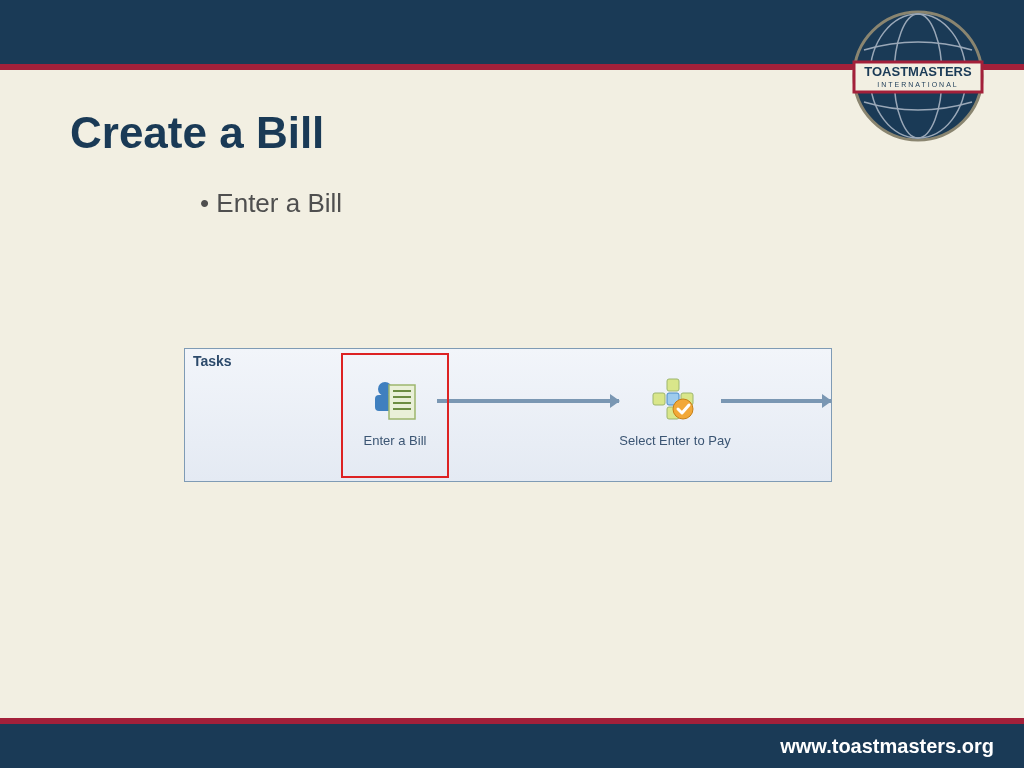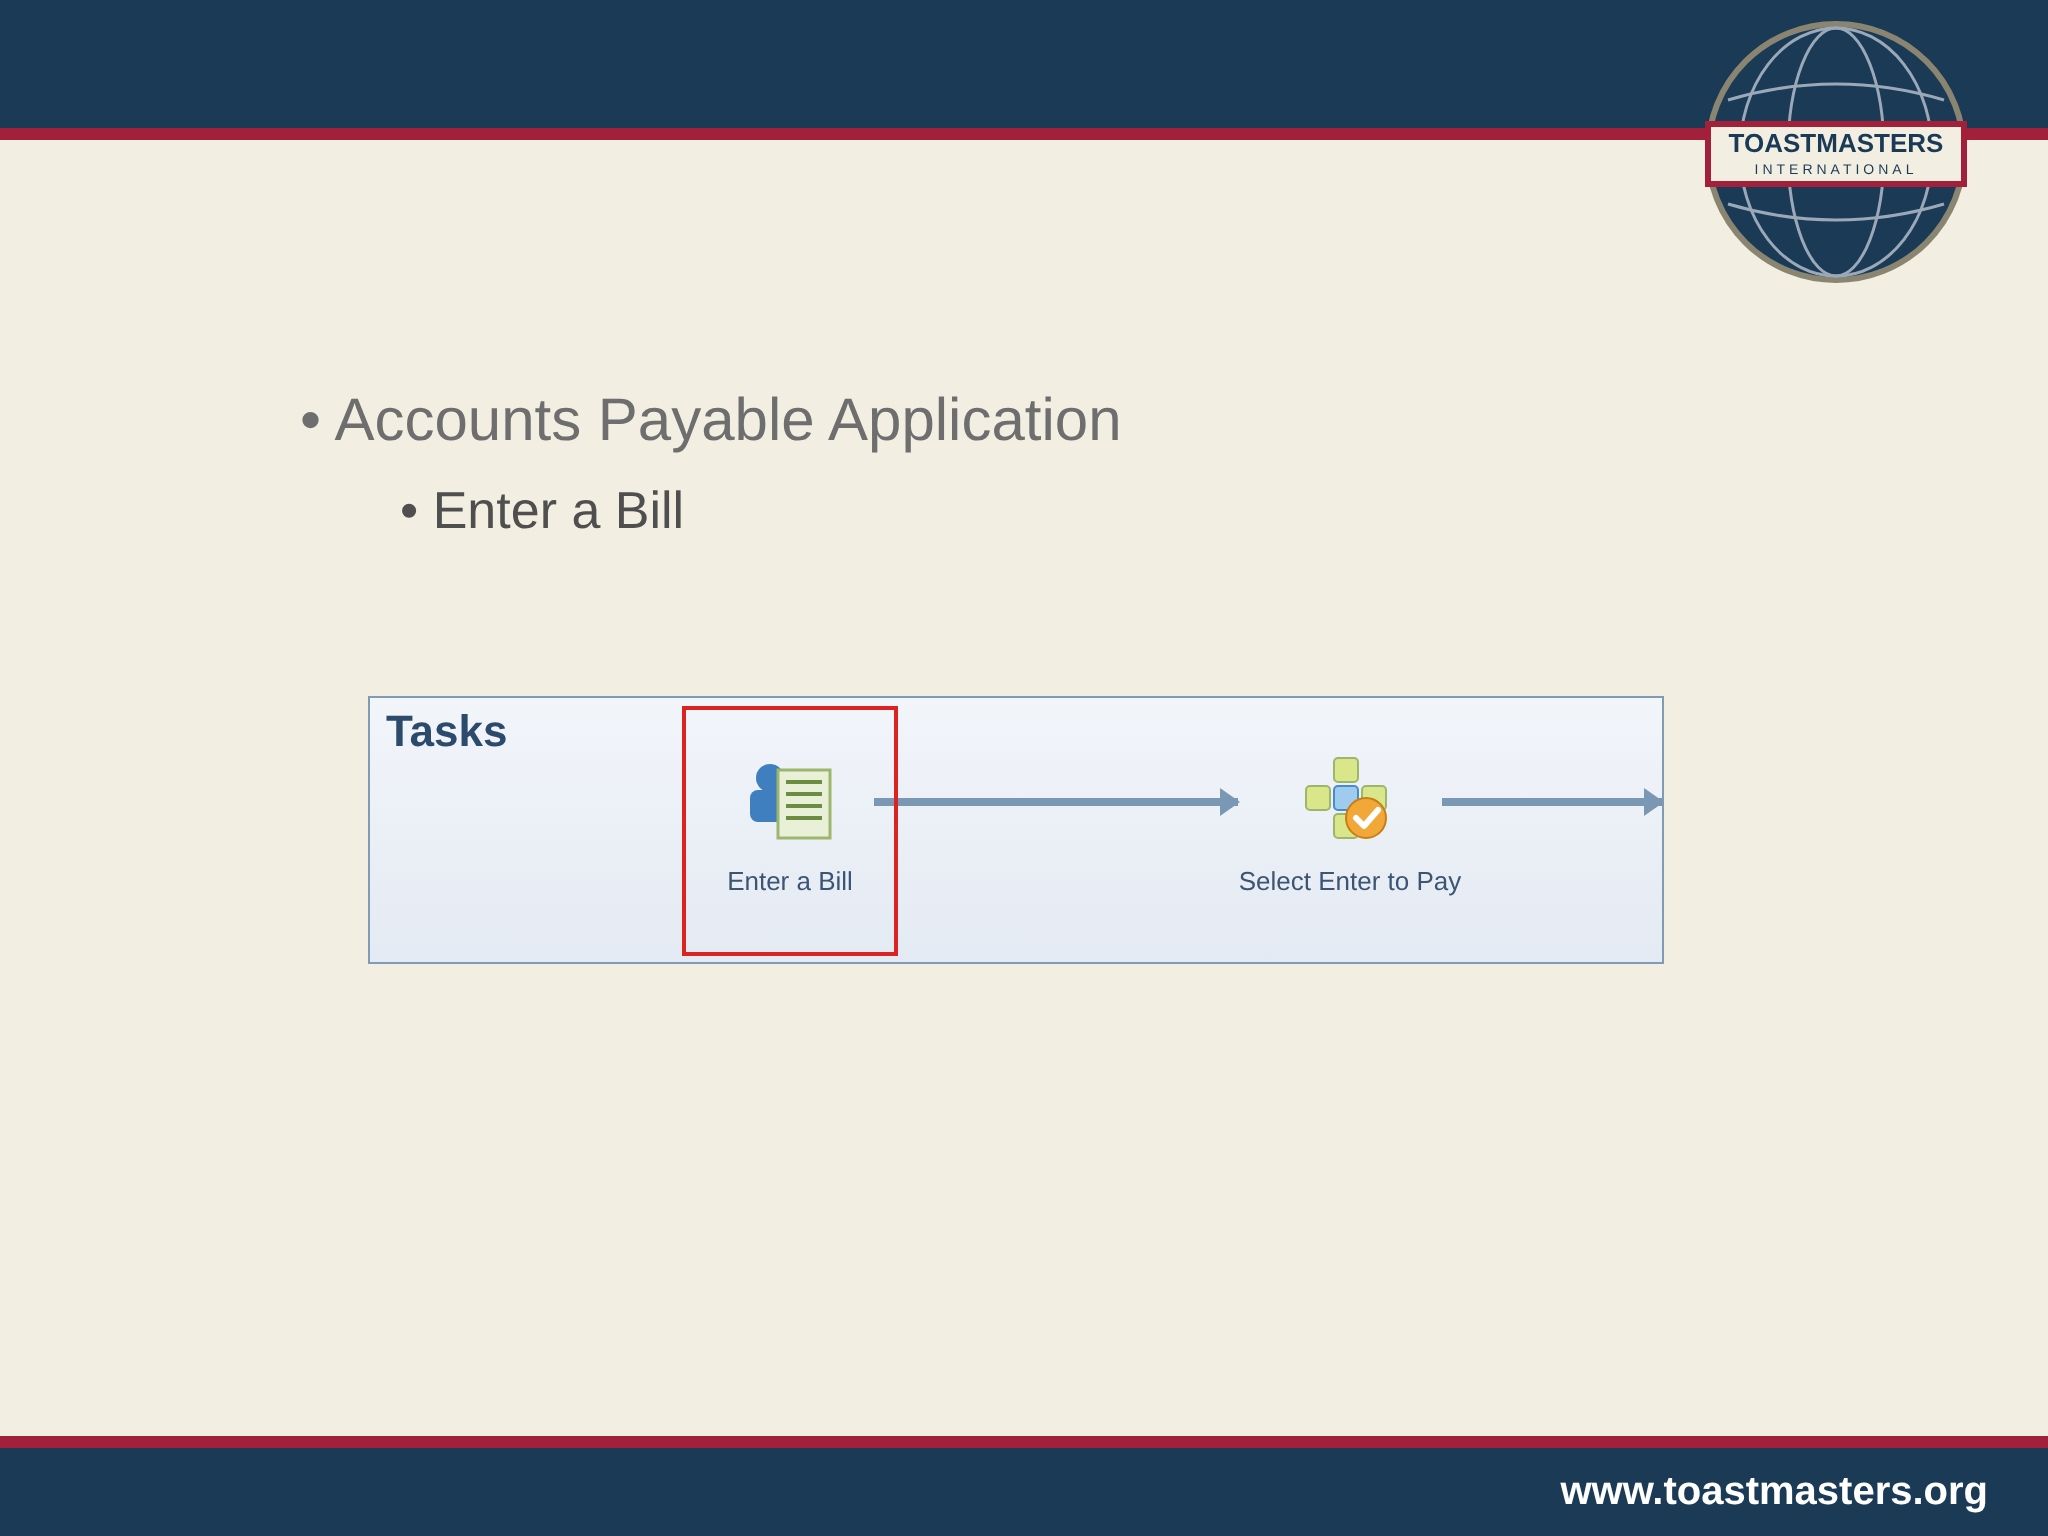--- a/index.html
+++ b/index.html
@@ -43,21 +43,21 @@
   .bullet::before { content: "• "; }
 
   .tasks-panel {
     position: absolute; top: 348px; left: 184px;
     width: 648px; height: 134px;
     border: 1px solid #7f9bb5;
     background: linear-gradient(#f2f5fa, #e4eaf3);
   }
   .tasks-header {
     position: absolute; top: 4px; left: 8px;
-    color: #2c4a6b; font-weight: bold; font-size: 22px;
+    color: #2c4a6b; font-weight: bold; font-size: 14px;
   }
   .red-box {
     position: absolute; top: 4px; left: 156px;
     width: 108px; height: 125px;
     border: 2px solid #d22;
     pointer-events: none;
   }
   .task-item {
     position: absolute; text-align: center;
     color: #3b5573; font-size: 13px;
@@ -96,23 +96,23 @@
       <ellipse cx="70" cy="70" rx="48" ry="62" fill="none" stroke="#9aa8b8" stroke-width="1.5"></ellipse>
       <line x1="8" y1="70" x2="132" y2="70" stroke="#9aa8b8" stroke-width="1.5"></line>
       <path d="M 16 44 Q 70 28 124 44" fill="none" stroke="#9aa8b8" stroke-width="1.5"></path>
       <path d="M 16 96 Q 70 112 124 96" fill="none" stroke="#9aa8b8" stroke-width="1.5"></path>
       <rect x="6" y="56" width="128" height="30" fill="#f2efe2" stroke="#a3203a" stroke-width="3"></rect>
       <text x="70" y="70" text-anchor="middle" font-family="Arial" font-weight="bold" font-size="13" fill="#1a3a56">TOASTMASTERS</text>
       <text x="70" y="81" text-anchor="middle" font-family="Arial" font-size="7" letter-spacing="2" fill="#1a3a56">INTERNATIONAL</text>
     </svg>
   </div>
 
+  <div class="title">Create a Bill</div>
 
   <div class="bullets">
-    <div class="b2 bullet">Accounts Payable Application</div>
     <div class="b3 bullet">Enter a Bill</div>
   </div>
 
   <div class="tasks-panel">
     <div class="tasks-header">Tasks</div>
 
     <div class="task-item task-enter">
       <div class="icon-wrap">
         <svg width="48" height="44" viewBox="0 0 48 44">
           <circle cx="14" cy="10" r="7" fill="#3f7fbf"></circle>

